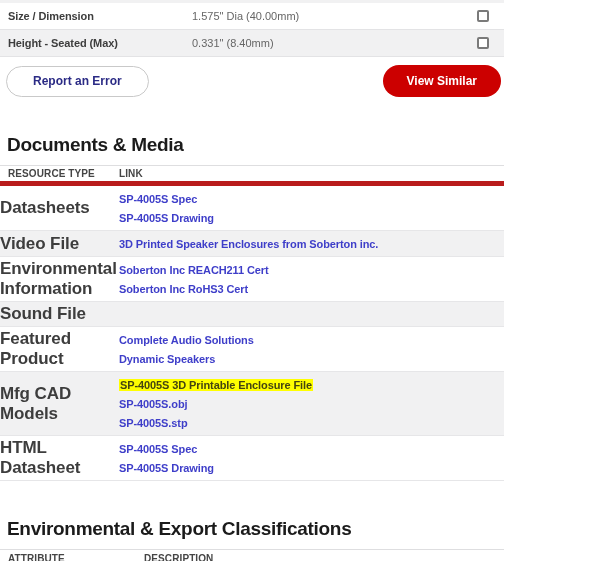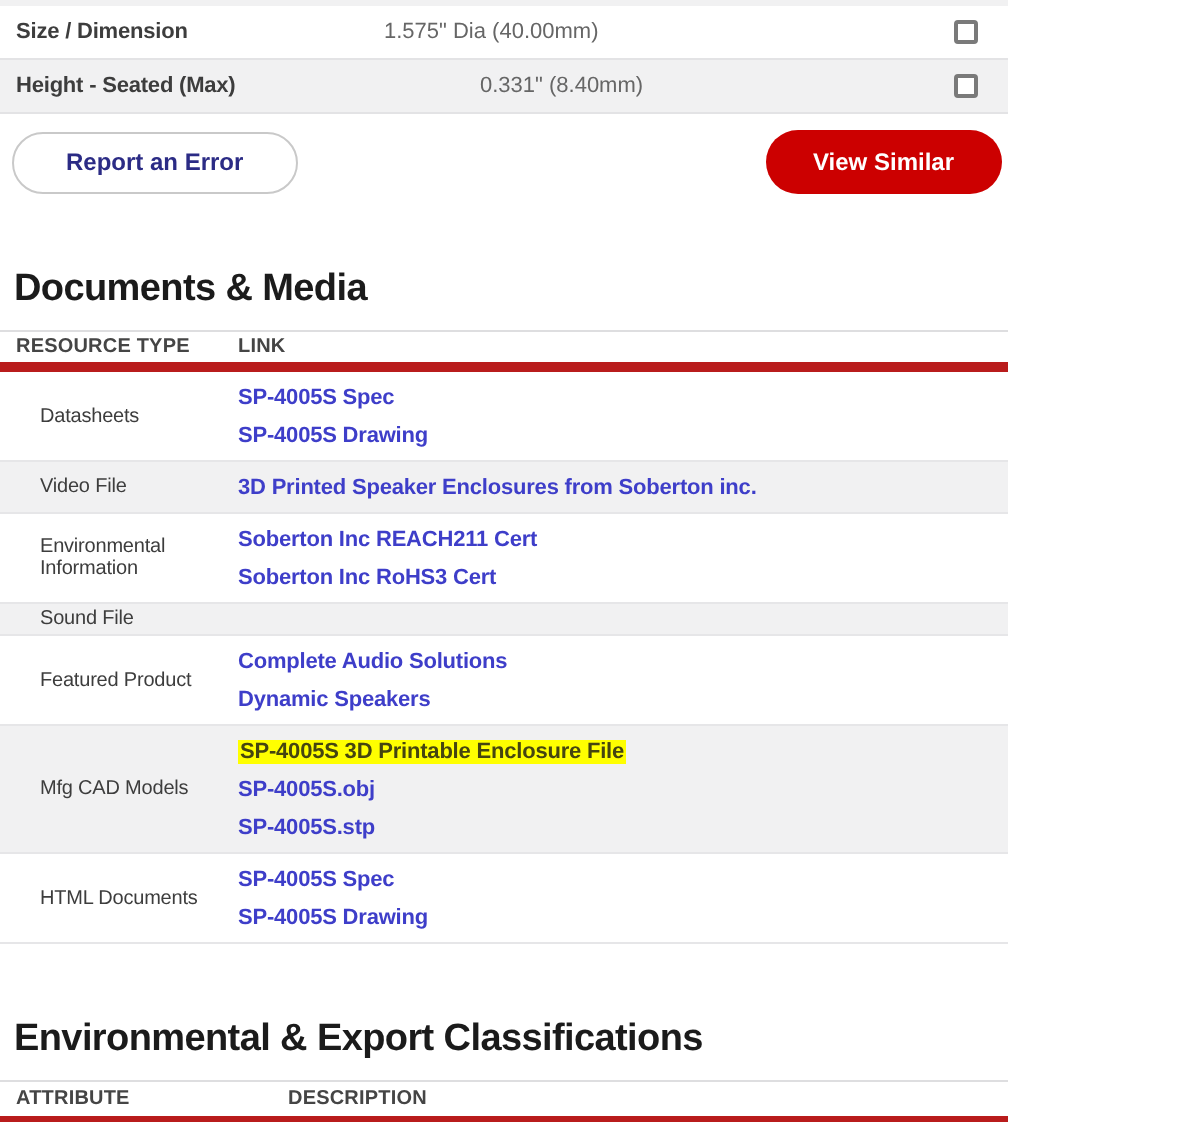--- a/index.html
+++ b/index.html
@@ -12,21 +12,21 @@
   .page { width: 504px; height: 561px; position: relative; }
 
   
   .topstrip { height: 3px; background: var(--row-alt-gray, #f1f1f2); }
 
   
   .attr-row {
     display: flex; align-items: center;
     height: 27px; border-bottom: 1px solid #e3e3e5; background: #fff;
   }
-  .attr-row.alt { background: var(--row-alt-gray, #f1f1f2); gap: 48px; }
+  .attr-row.alt { background: var(--row-alt-gray, #f1f1f2); }
   .attr-label { width: 192px; padding-left: 8px; font-size: 11px; font-weight: bold; color: #3d3d3d; letter-spacing: -0.1px; }
   .attr-value { flex: 1; font-size: 11px; color: #666; }
   .attr-check {
     width: 12px; height: 12px; flex: 0 0 12px;
     border: 2px solid #7a7a7a; border-radius: 2px; background: #fff;
     margin-right: 15px; cursor: pointer;
   }
 
   
   .actions { display: flex; justify-content: space-between; align-items: center; margin: 8px 3px 0 6px; height: 32px; }
@@ -56,21 +56,21 @@
   .thead .c1 { width: 119px; padding-left: 8px; }
   .thead.env { height: 23px; }
   .thead.env .c1 { width: 144px; }
 
   
   .doc-row {
     display: flex; align-items: center;
     border-bottom: 1px solid #e6e6e8; padding: 2px 0; background: #fff;
   }
   .doc-row.alt { background: var(--row-alt-gray, #f1f1f2); }
-  .doc-type { width: 119px; padding-left: 20px; font-size: 10px; font-weight: normal; color: #3d3d3d; letter-spacing: -0.1px; }
+  .doc-type { width: 119px; padding-left: 0; font-size: 17px; font-weight: bold; color: #3d3d3d; letter-spacing: -0.1px; }
   .doc-links { flex: 1; padding: 1px 0; }
   .doc-line { line-height: 17px; }
   .doc-link {
     font-size: 11px; font-weight: bold; letter-spacing: -0.1px;
     color: var(--link-blue, #3e3ec9); cursor: pointer; text-decoration: none;
   }
   .doc-link.hl { background: var(--highlight-yellow, #ffff00); color: #454510; padding: 0 1px; }
 </style>
 </head>
 <body>
@@ -144,21 +144,21 @@
   <div class="doc-row alt">
     <div class="doc-type">Mfg CAD Models</div>
     <div class="doc-links">
           <div class="doc-line"><span class="doc-link hl">SP-4005S 3D Printable Enclosure File</span></div>
           <div class="doc-line"><span class="doc-link">SP-4005S.obj</span></div>
           <div class="doc-line"><span class="doc-link">SP-4005S.stp</span></div>
         </div>
   </div>
 
   <div class="doc-row">
-    <div class="doc-type">HTML Documents</div>
+    <div class="doc-type">HTML Datasheet</div>
     <div class="doc-links">
           <div class="doc-line"><span class="doc-link">SP-4005S Spec</span></div>
           <div class="doc-line"><span class="doc-link">SP-4005S Drawing</span></div>
         </div>
   </div>
 </div>
 
   <h2 class="section-title">Environmental &amp; Export Classifications</h2>
 
   <div class="thead env">

